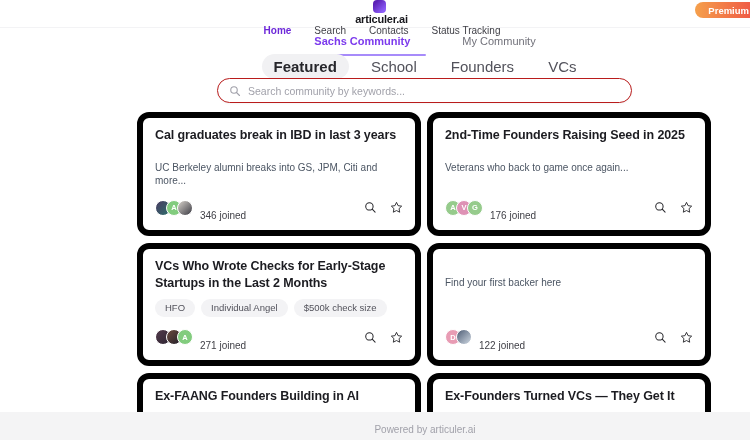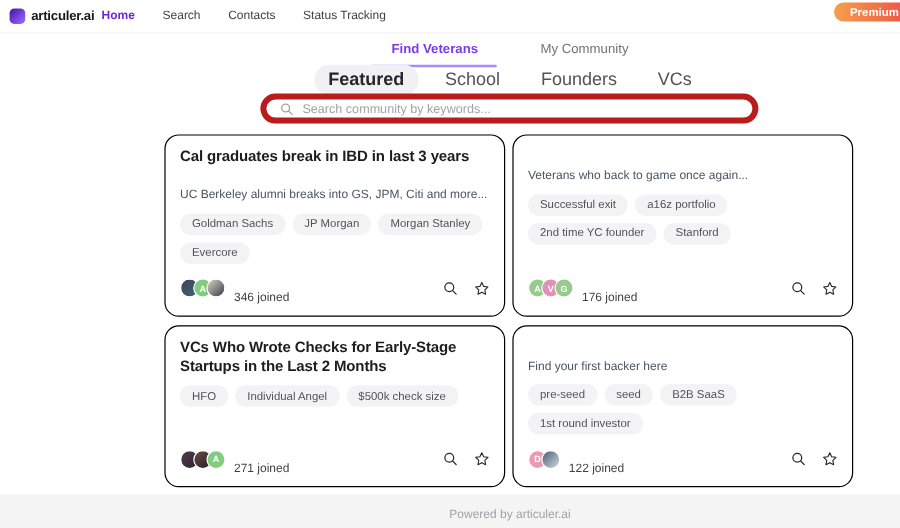--- a/index.html
+++ b/index.html
@@ -6,21 +6,21 @@
   html,body { width:750px; height:440px; }
   body {
     position:relative; overflow:hidden; background:#ffffff;
     font-family:"Liberation Sans", sans-serif; color:#1c1c21;
   }
 
   
   .header {
     position:absolute; top:0; left:0; right:0; height:28px;
     display:flex; align-items:center; padding-left:8px;
-    background:#fff; border-bottom:1px solid #f3f3f5; z-index:10;
+    background:#fff; border-bottom:1px solid #f3f3f5; z-index:10;flex-direction:column;
   }
   .logo-mark {
     width:13px; height:13px; border-radius:4px;
     background:linear-gradient(135deg,#5b21b6 20%,#8b5cf6 80%);
     flex:0 0 auto;
   }
   .wordmark { font-size:11px; font-weight:700; color:#17171c; margin-left:5px; letter-spacing:-0.2px; }
   .nav { display:flex; gap:23px; margin-left:6px; }
   .nav-item { font-size:10px; color:#3f3f46; cursor:pointer; }
   .nav-item.active { color:#6d28d9; font-weight:700; }
@@ -56,37 +56,37 @@
   .filter-pill {
     font-size:15px; color:#52525b; padding:4px 12px;
     border-radius:999px; cursor:pointer; white-space:nowrap;
   }
   .filter-pill.active { background:#f1f1f3; color:#26262b; font-weight:700; }
 
   
   .search-bar {
     position:absolute; top:78px; left:217px; width:415px; height:25px;
     display:flex; align-items:center; gap:7px; padding:0 11px;
-    background:#fff; border:5px solid #b91c1c; border-radius:999px;
+    background:#fff; border:1px solid #b91c1c; border-radius:999px;
     box-shadow:0 1px 2px rgba(0,0,0,0.04);
   }
   .search-bar svg { flex:0 0 auto; color:#a1a1aa; }
   .search-input {
     flex:1; border:none; outline:none; background:transparent;
     font-size:10.5px; color:#26262b; font-family:"Liberation Sans", sans-serif;
   }
   .search-input::placeholder { color:#a1a1aa; }
 
   
   .grid {
     position:absolute; top:112px; left:137px; width:574px;
     display:grid; grid-template-columns:1fr 1fr; gap:7px 6px;
   }
   .card {
-    background:#fff; border:1px solid #000000; border-radius:12px;
+    background:#fff; border:6px solid #000000; border-radius:12px;
     padding:9px 12px; display:flex; flex-direction:column;
   }
   .card-title {
     font-size:12.5px; font-weight:700; color:#1c1c21;
     line-height:1.3; letter-spacing:-0.1px;
   }
   .card-sub { margin-top:19px; font-size:10px; color:#4b5563; line-height:1.25; }
   .card-tags { margin-top:8px; display:flex; flex-wrap:wrap; gap:6px; }
   .tag {
     background:#f3f3f5; color:#52525b; font-size:9.5px;
@@ -124,21 +124,21 @@
   <div class="nav">
     <span class="nav-item active">Home</span>
     <span class="nav-item">Search</span>
     <span class="nav-item">Contacts</span>
     <span class="nav-item">Status Tracking</span>
   </div>
   <button class="premium-btn">Premium</button>
 </div>
 
 <div class="tabs-row">
-  <div class="tab active">Find Veterans</div>
+  <div class="tab active">Sachs Community</div>
   <div class="tab">My Community</div>
 </div>
 
 <div class="filters-row">
   <span class="filter-pill active">Featured</span>
   <span class="filter-pill">School</span>
   <span class="filter-pill">Founders</span>
   <span class="filter-pill">VCs</span>
 </div>
 
@@ -147,26 +147,20 @@
     <circle cx="10" cy="10" r="6.5"></circle>
       <line x1="15" y1="15" x2="21" y2="21"></line>
   </svg>
   <input class="search-input" type="text" placeholder="Search community by keywords..." style="">
 </div>
 
 <div class="grid">
   <div class="card">
     <div class="card-title">Cal graduates break in IBD in last 3 years</div>
     <div class="card-sub">UC Berkeley alumni breaks into GS, JPM, Citi and more...</div>
-    <div class="card-tags">
-        <span class="tag">Goldman Sachs</span>
-        <span class="tag">JP Morgan</span>
-        <span class="tag">Morgan Stanley</span>
-        <span class="tag">Evercore</span>
-      </div>
     <div class="card-footer">
       <div class="avatars">
           <div class="avatar" style="background: linear-gradient(135deg, rgb(74, 59, 99), rgb(46, 110, 107));"></div>
           <div class="avatar" style="background: rgb(130, 204, 126);">A</div>
           <div class="avatar" style="background: linear-gradient(135deg, rgb(216, 211, 204), rgb(58, 58, 66));"></div>
         </div>
       <span class="joined">346 joined</span>
       <div class="card-actions">
         <span class="action-icon">
           <svg width="13" height="13" viewBox="0 0 24 24" fill="none" stroke="currentColor" stroke-width="1.9" stroke-linecap="round">
@@ -177,27 +171,22 @@
         <span class="action-icon">
           <svg width="13" height="13" viewBox="0 0 24 24" fill="none" stroke="currentColor" stroke-width="1.7" stroke-linejoin="round">
             <path d="M12 2.5l2.9 6.1 6.6.9-4.8 4.6 1.2 6.6L12 17.6 6.1 20.7l1.2-6.6-4.8-4.6 6.6-.9z"></path>
           </svg>
         </span>
       </div>
     </div>
   </div>
 
   <div class="card">
+    <div class="card-title">2nd-Time Founders Raising Seed in 2025</div>
     <div class="card-sub">Veterans who back to game once again...</div>
-    <div class="card-tags">
-        <span class="tag">Successful exit</span>
-        <span class="tag">a16z portfolio</span>
-        <span class="tag">2nd time YC founder</span>
-        <span class="tag">Stanford</span>
-      </div>
     <div class="card-footer">
       <div class="avatars">
           <div class="avatar" style="background: rgb(150, 203, 140);">A</div>
           <div class="avatar" style="background: rgb(222, 146, 181);">V</div>
           <div class="avatar" style="background: rgb(150, 203, 140);">G</div>
         </div>
       <span class="joined">176 joined</span>
       <div class="card-actions">
         <span class="action-icon">
           <svg width="13" height="13" viewBox="0 0 24 24" fill="none" stroke="currentColor" stroke-width="1.9" stroke-linecap="round">
@@ -239,26 +228,20 @@
           <svg width="13" height="13" viewBox="0 0 24 24" fill="none" stroke="currentColor" stroke-width="1.7" stroke-linejoin="round">
             <path d="M12 2.5l2.9 6.1 6.6.9-4.8 4.6 1.2 6.6L12 17.6 6.1 20.7l1.2-6.6-4.8-4.6 6.6-.9z"></path>
           </svg>
         </span>
       </div>
     </div>
   </div>
 
   <div class="card">
     <div class="card-sub">Find your first backer here</div>
-    <div class="card-tags">
-        <span class="tag">pre-seed</span>
-        <span class="tag">seed</span>
-        <span class="tag">B2B SaaS</span>
-        <span class="tag">1st round investor</span>
-      </div>
     <div class="card-footer">
       <div class="avatars">
           <div class="avatar" style="background: rgb(232, 156, 180);">D</div>
           <div class="avatar" style="background: linear-gradient(135deg, rgb(78, 93, 117), rgb(207, 216, 226));"></div>
         </div>
       <span class="joined">122 joined</span>
       <div class="card-actions">
         <span class="action-icon">
           <svg width="13" height="13" viewBox="0 0 24 24" fill="none" stroke="currentColor" stroke-width="1.9" stroke-linecap="round">
             <circle cx="10" cy="10" r="6.8"></circle>

